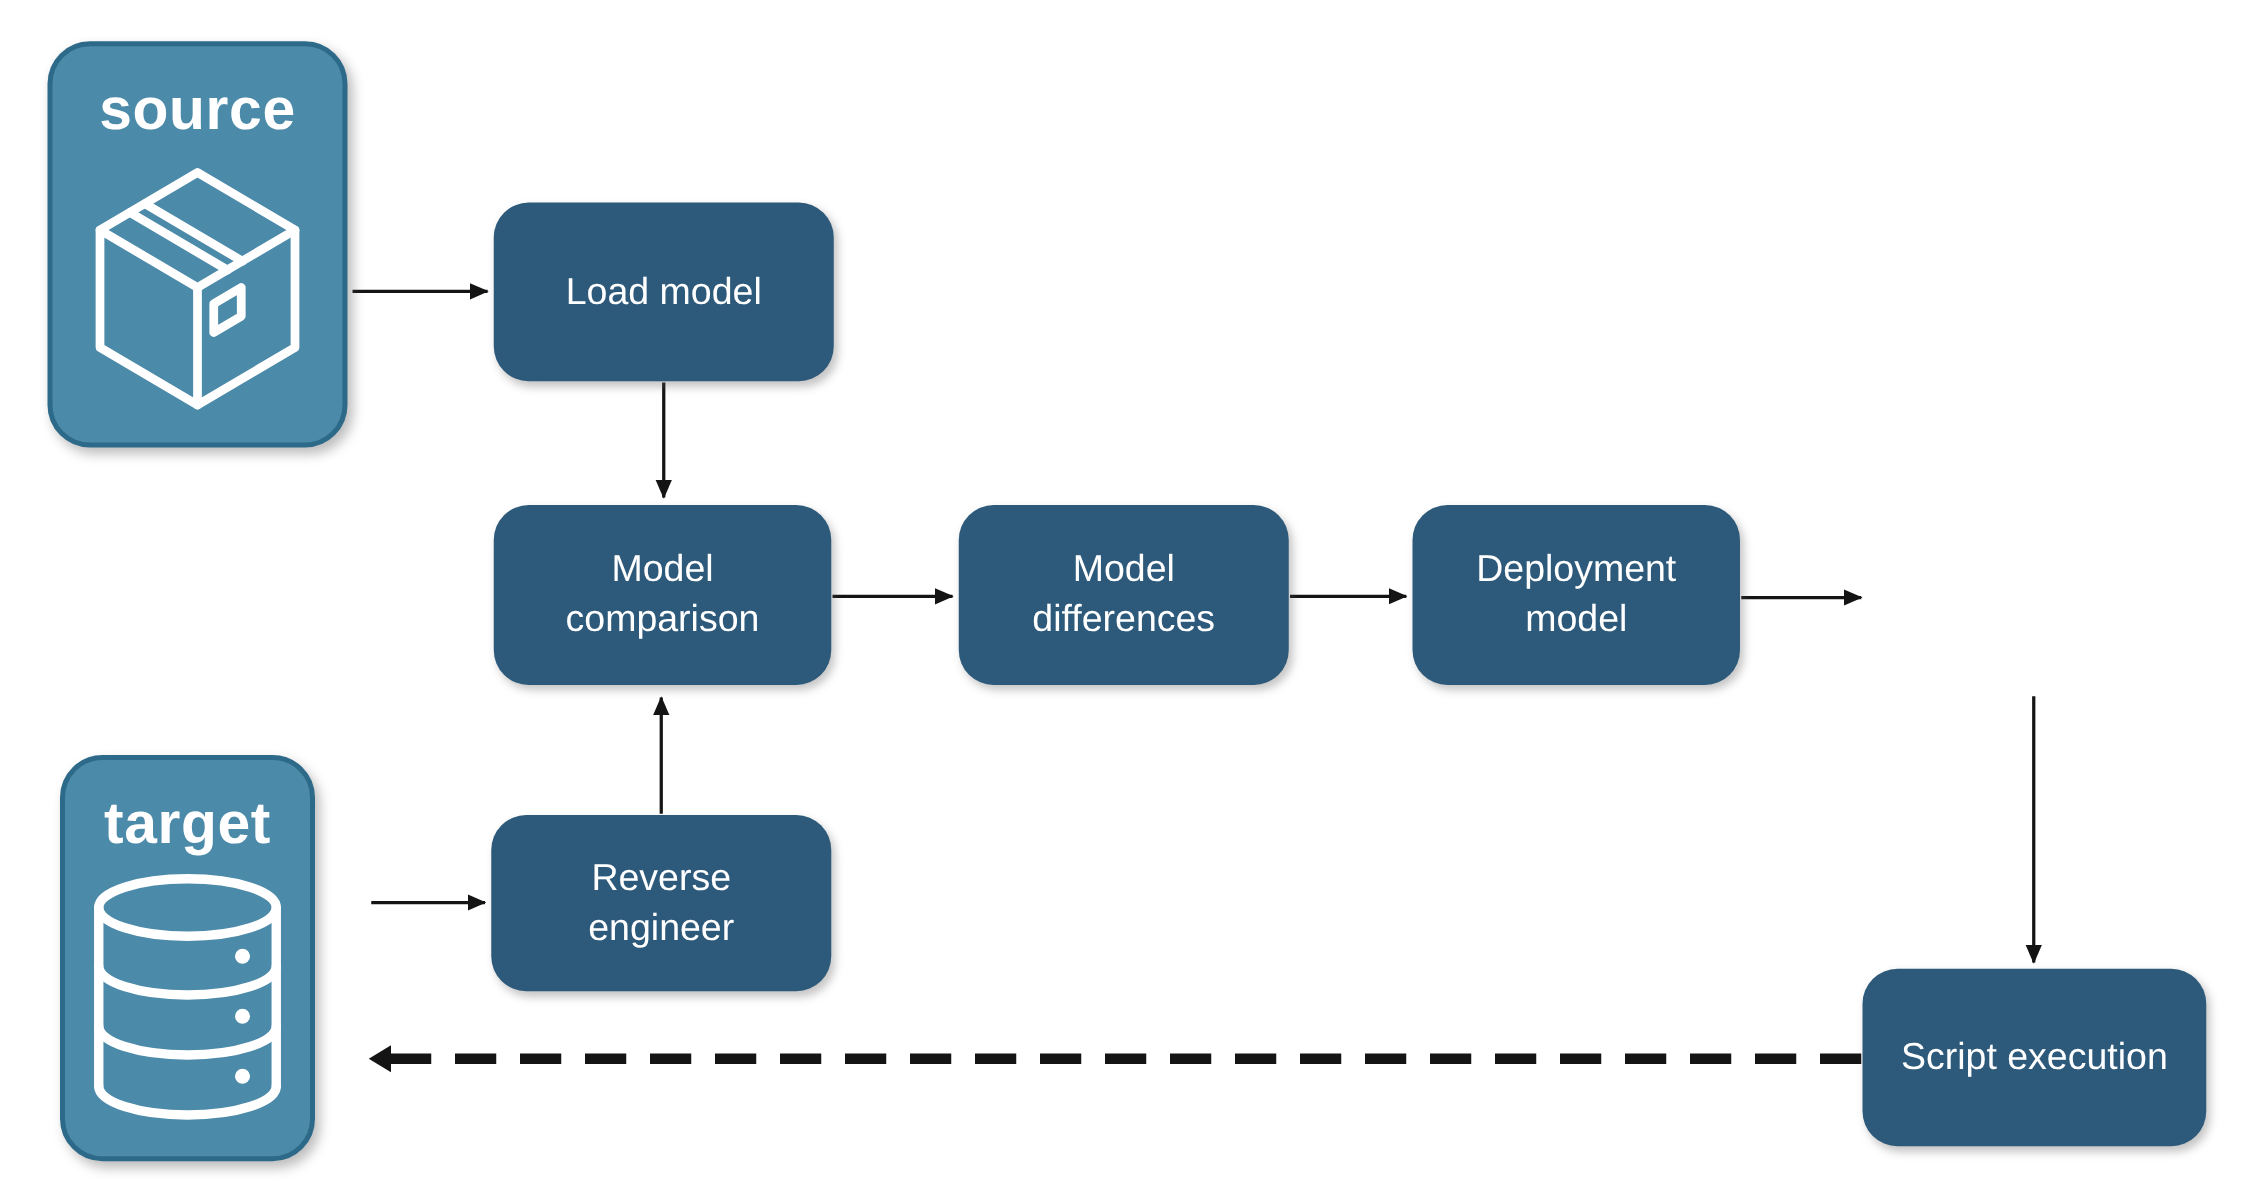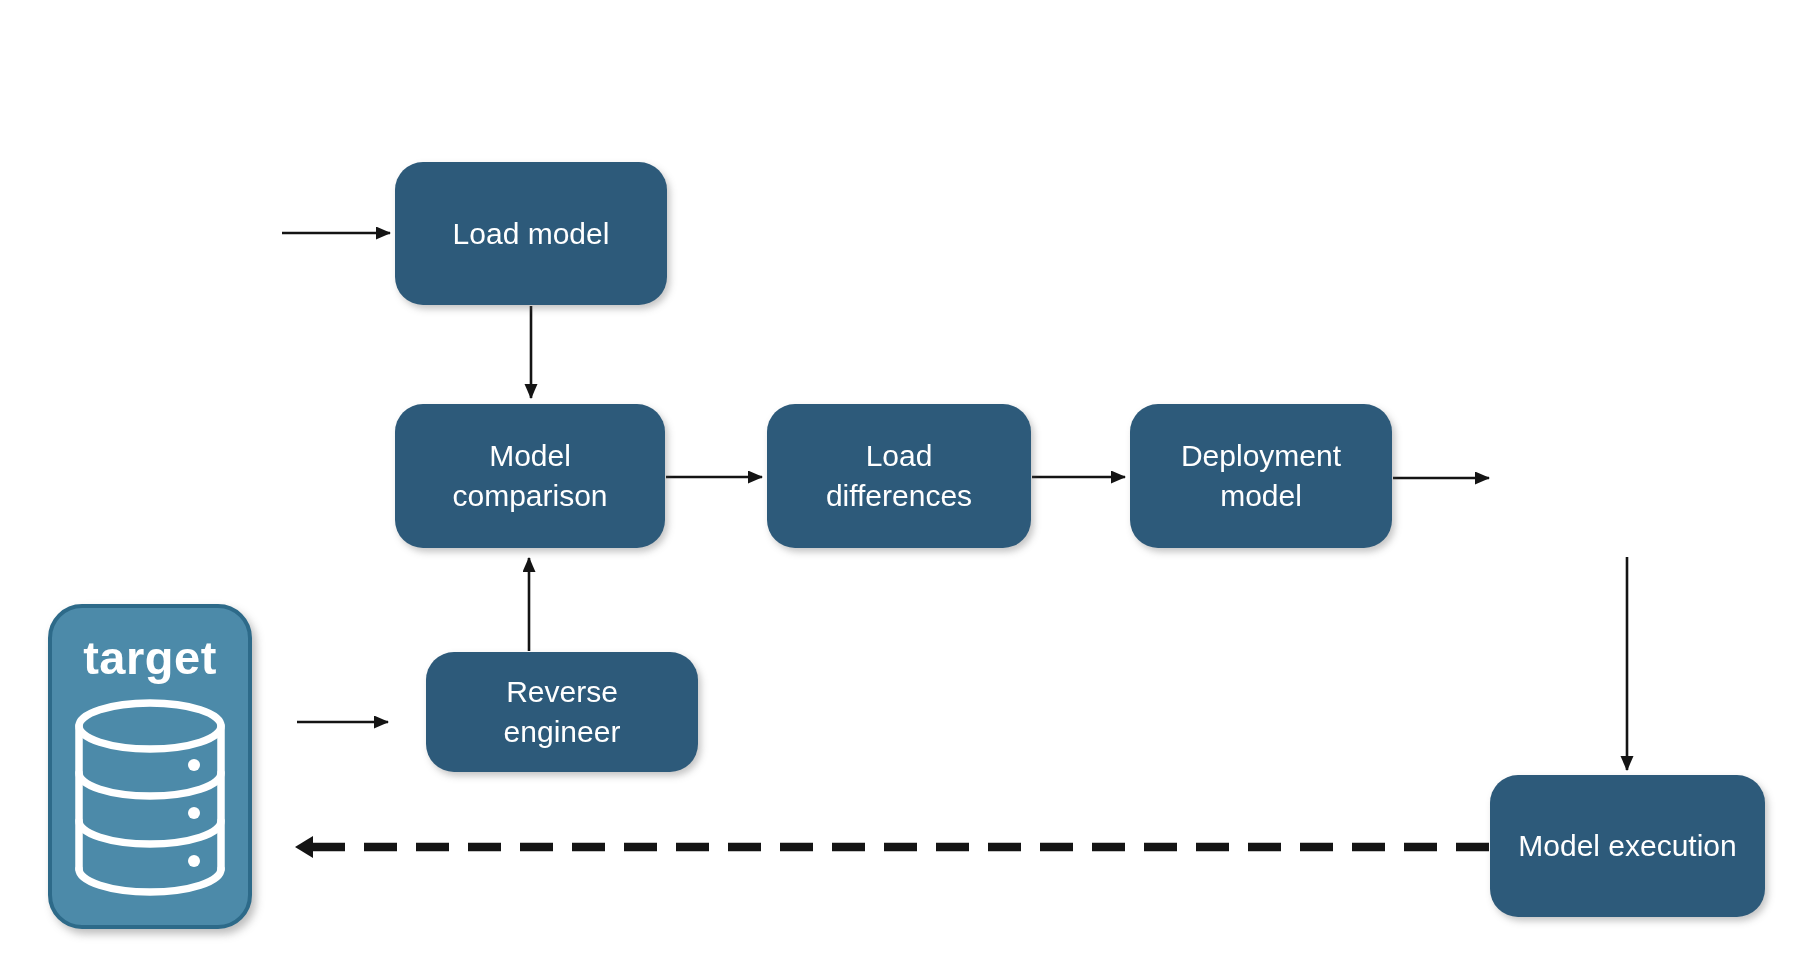--- a/index.html
+++ b/index.html
@@ -66,20 +66,31 @@
       <path d="M666,477 L762,477" marker-end="url(#arrow)"></path>
       <path d="M1032,477 L1125,477" marker-end="url(#arrow)"></path>
       <path d="M1393,478 L1489,478" marker-end="url(#arrow)"></path>
       <path d="M1627,557 L1627,770" marker-end="url(#arrow)"></path>
       <path d="M529,651 L529,558" marker-end="url(#arrow)"></path>
       <path d="M297,722 L388,722" marker-end="url(#arrow)"></path>
     </g>
     <path d="M1489,847 L296,847" stroke="#141414" stroke-width="8.5" fill="none" stroke-dasharray="33 19" marker-end="url(#arrowBig)"></path>
   </svg>
 
+  <div class="entity" style="left:38px;top:33px;width:240px;height:325px;">
+    <div class="entity-label">source</div>
+    <svg class="entity-icon" width="180" height="205" viewBox="0 0 180 205" fill="none" stroke="#ffffff" stroke-width="7" stroke-linejoin="round" stroke-linecap="round">
+      <path d="M90,10 L168,56 L90,102 L12,56 Z"></path>
+      <path d="M12,56 L12,150 L90,196 L90,102"></path>
+      <path d="M168,56 L168,150 L90,196"></path>
+      <path d="M48,35 L126,81"></path>
+      <path d="M36,42 L114,88"></path>
+      <path d="M103,115 L125,102 L125,125 L103,138 Z"></path>
+    </svg>
+  </div>
 
   <div class="entity" style="left:48px;top:604px;width:204px;height:325px;">
     <div class="entity-label">target</div>
     <svg class="entity-icon" width="152" height="200" viewBox="0 0 152 200" fill="none" stroke="#ffffff" stroke-width="7.5" stroke-linecap="round">
       <ellipse cx="76" cy="27" rx="71" ry="23"></ellipse>
       <path d="M5,27 L5,170"></path>
       <path d="M147,27 L147,170"></path>
       <path d="M5,170 A71,23 0 0 0 147,170"></path>
       <path d="M5,74 A71,23 0 0 0 147,74"></path>
       <path d="M5,122 A71,23 0 0 0 147,122"></path>
@@ -91,29 +102,29 @@
 
   <div class="node" style="left:395px;top:162px;width:272px;height:143px;">
     <span>Load model</span>
   </div>
 
   <div class="node" style="left:395px;top:404px;width:270px;height:144px;">
     <span>Model comparison</span>
   </div>
 
   <div class="node" style="left:767px;top:404px;width:264px;height:144px;">
-    <span>Load differences</span>
+    <span>Model differences</span>
   </div>
 
   <div class="node" style="left:1130px;top:404px;width:262px;height:144px;">
     <span>Deployment model</span>
   </div>
 
 
-  <div class="node" style="left:393px;top:652px;width:272px;height:120px;margin-left:33px;">
+  <div class="node" style="left:393px;top:652px;width:272px;height:141px;">
     <span>Reverse engineer</span>
   </div>
 
   <div class="node" style="left:1490px;top:775px;width:275px;height:142px;">
-    <span>Model execution</span>
+    <span>Script execution</span>
   </div>
 
 </div>
 
 </body></html>

